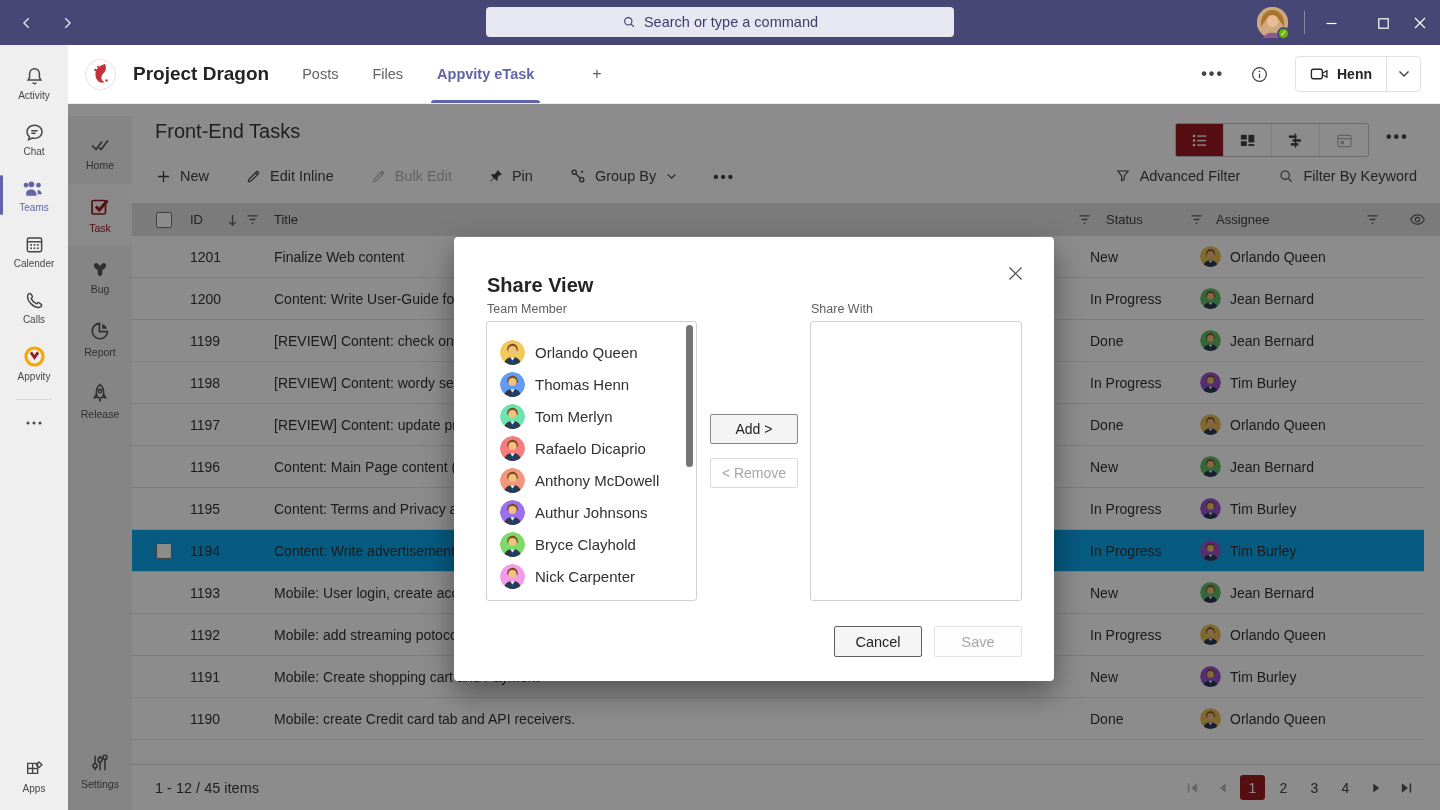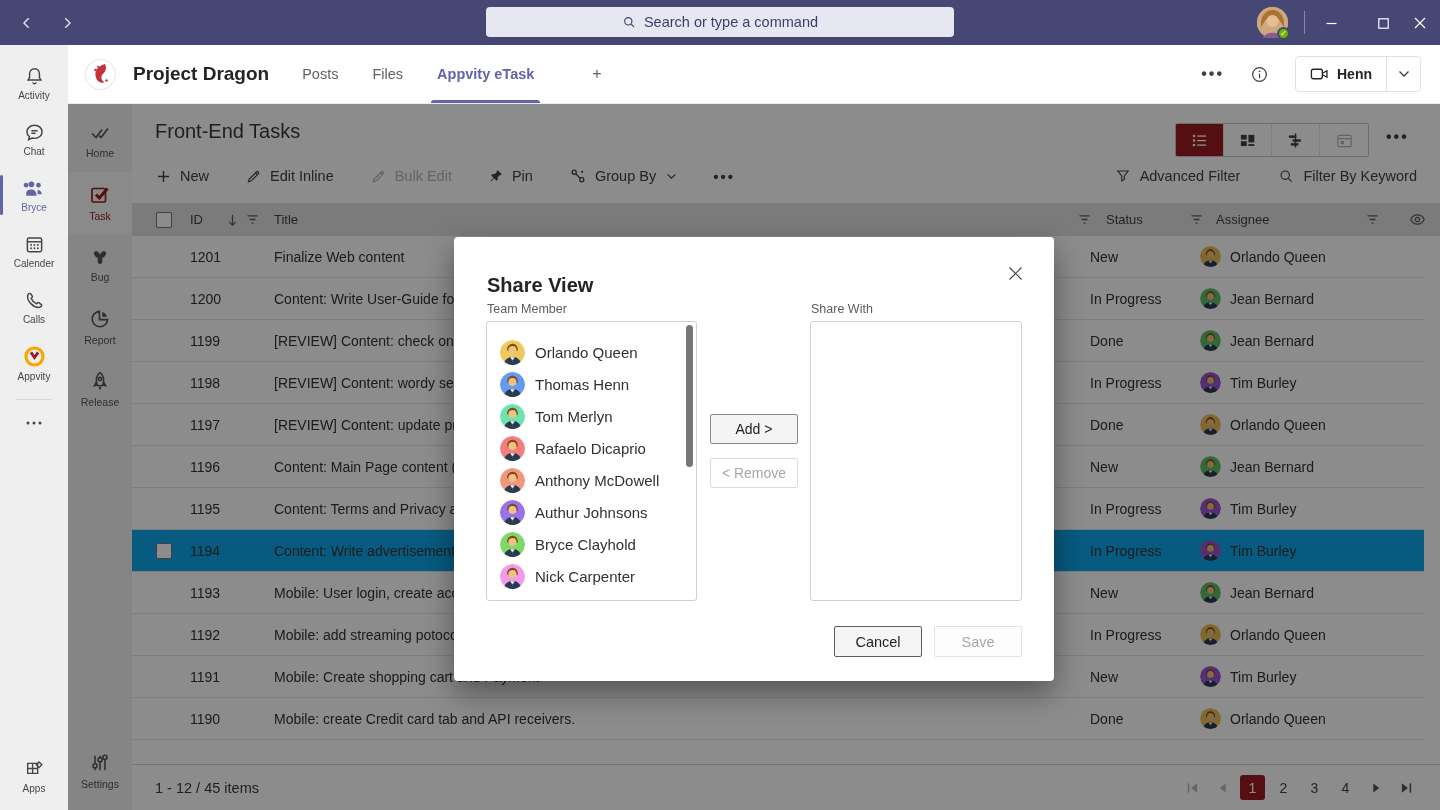--- a/index.html
+++ b/index.html
@@ -48,21 +48,21 @@
   .hdr-ellipsis { color:#424242; font-size:16px; letter-spacing:2px; font-weight:700; cursor:pointer; }
   .hdr-info { color:#424242; cursor:pointer; }
   .meet-btn { display:flex; align-items:stretch; height:36px; border:1px solid #e1e1e1; border-radius:4px; overflow:hidden; background:#fff; cursor:pointer; }
   .meet-main { display:flex; align-items:center; gap:8px; padding:0 14px; font-size:14px; font-weight:700; color:#252423; }
   .meet-split { width:34px; display:grid; place-items:center; border-left:1px solid #e1e1e1; color:#424242; }
 
   
   .app-body { position:relative; flex:1; min-height:0; background:#fff; }
 
   
-  .sidebar2 { position:absolute; left:0; top:0; bottom:0; width:64px; background:#F3F3F3; display:flex; flex-direction:column; padding-top:6px; }
+  .sidebar2 { position:absolute; left:0; top:12px; bottom:0; width:64px; background:#F3F3F3; display:flex; flex-direction:column; padding-top:6px; }
   .sb2-item { height:62px; display:flex; flex-direction:column; align-items:center; justify-content:center; gap:4px;
     color:#565656; font-size:10.5px; cursor:pointer; }
   .sb2-item.active { background:#FBFBFB; color:#9C1C24; }
   .sb2-bottom { margin-top:auto; margin-bottom:8px; }
 
   
   .content { position:absolute; left:64px; right:0; top:0; bottom:0; background:#fff; }
   .view-title { position:absolute; left:23px; top:16px; font-size:20px; color:#3B3A39; font-weight:400; }
   .view-switcher { position:absolute; left:1043px; top:19px; height:34px; display:flex; border:1px solid #c8c6c4; border-radius:2px; overflow:hidden; background:#fff; }
   .vs-btn { width:48px; display:grid; place-items:center; color:#424242; cursor:pointer; border-right:1px solid #e6e6e6; }
@@ -210,21 +210,21 @@
       <span>
         <svg width="23" height="21" viewBox="0 0 22 20" fill="#6264A7">
             <circle cx="8" cy="6" r="2.8"></circle>
             <circle cx="14.8" cy="6.8" r="2.2"></circle>
             <circle cx="2.9" cy="6.8" r="2.2"></circle>
             <path d="M3 17 C3.2 12.8 5.3 11 8 11 C10.7 11 12.8 12.8 13 17 Z"></path>
             <path d="M13.9 11.4 C16.3 11.5 17.8 13 18 15.6 H14 Z"></path>
             <path d="M2.1 11.4 C-0.3 11.5 -1 13 -1 15.6 Z" transform="translate(4,0)"></path>
           </svg>
       </span>
-      <span>Bryce</span>
+      <span>Teams</span>
     </div>
     <div class="rail-item">
 
       <span>
         <svg width="21" height="21" viewBox="0 0 20 20" fill="none" stroke="currentColor" stroke-width="1.4">
             <rect x="3.2" y="3.8" width="13.6" height="13" rx="1.6"></rect>
             <path d="M3.2 7.4 H16.8"></path>
             <g fill="currentColor" stroke="none">
               <rect x="6" y="9.6" width="1.6" height="1.6"></rect>
               <rect x="9.2" y="9.6" width="1.6" height="1.6"></rect>

